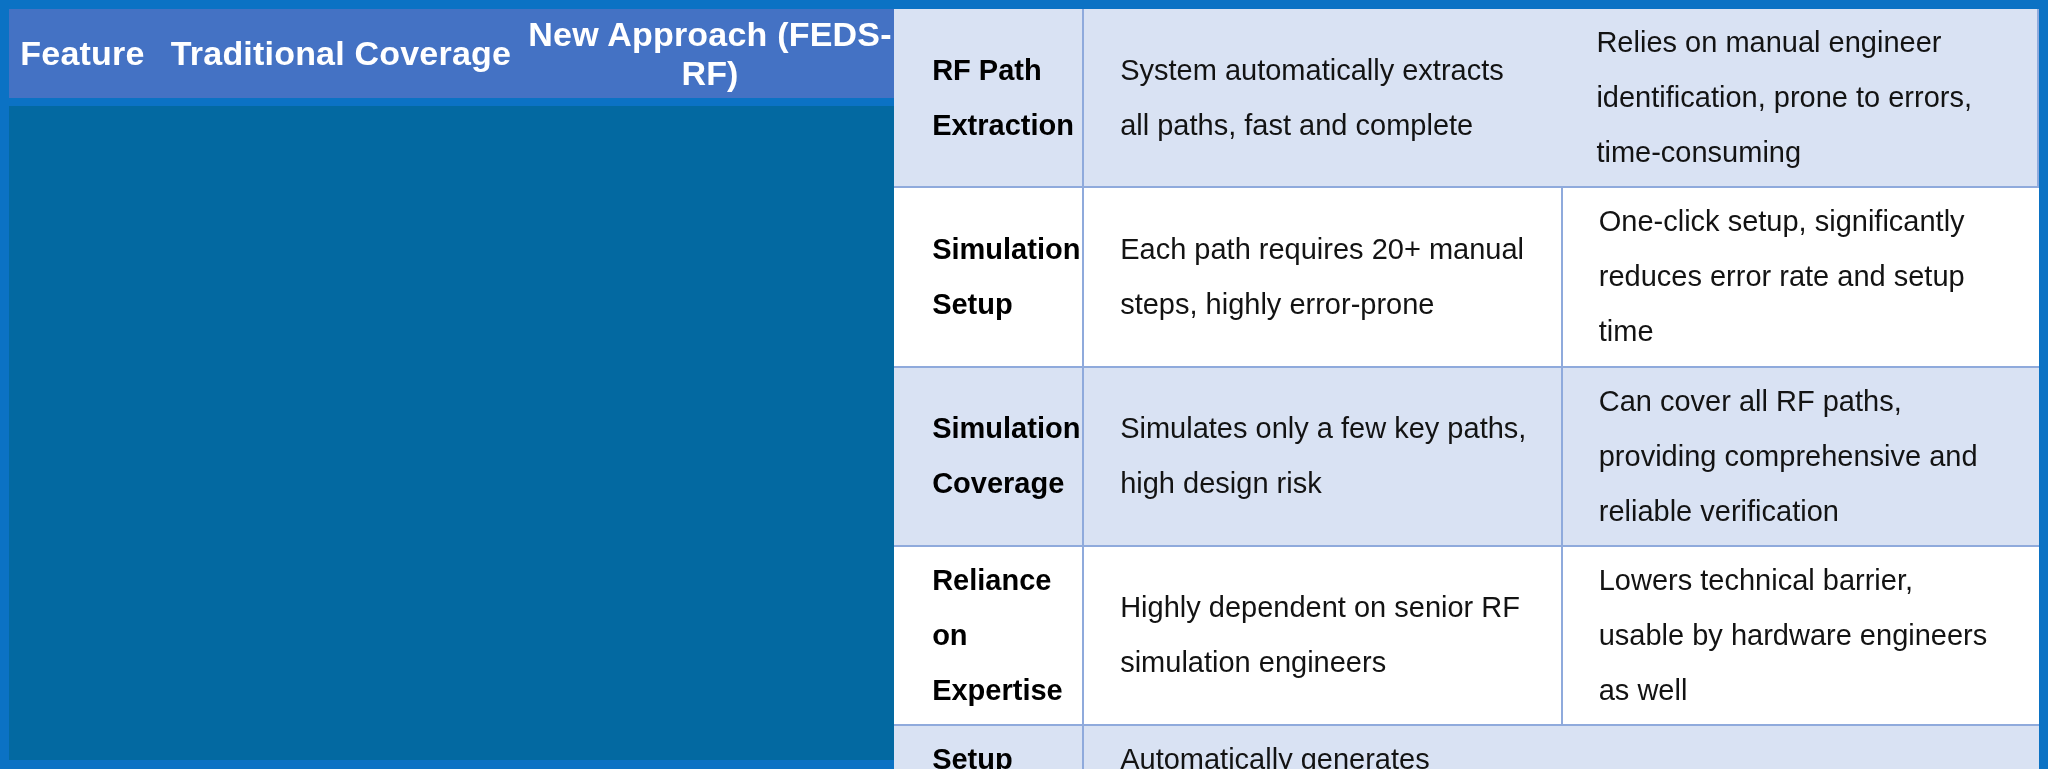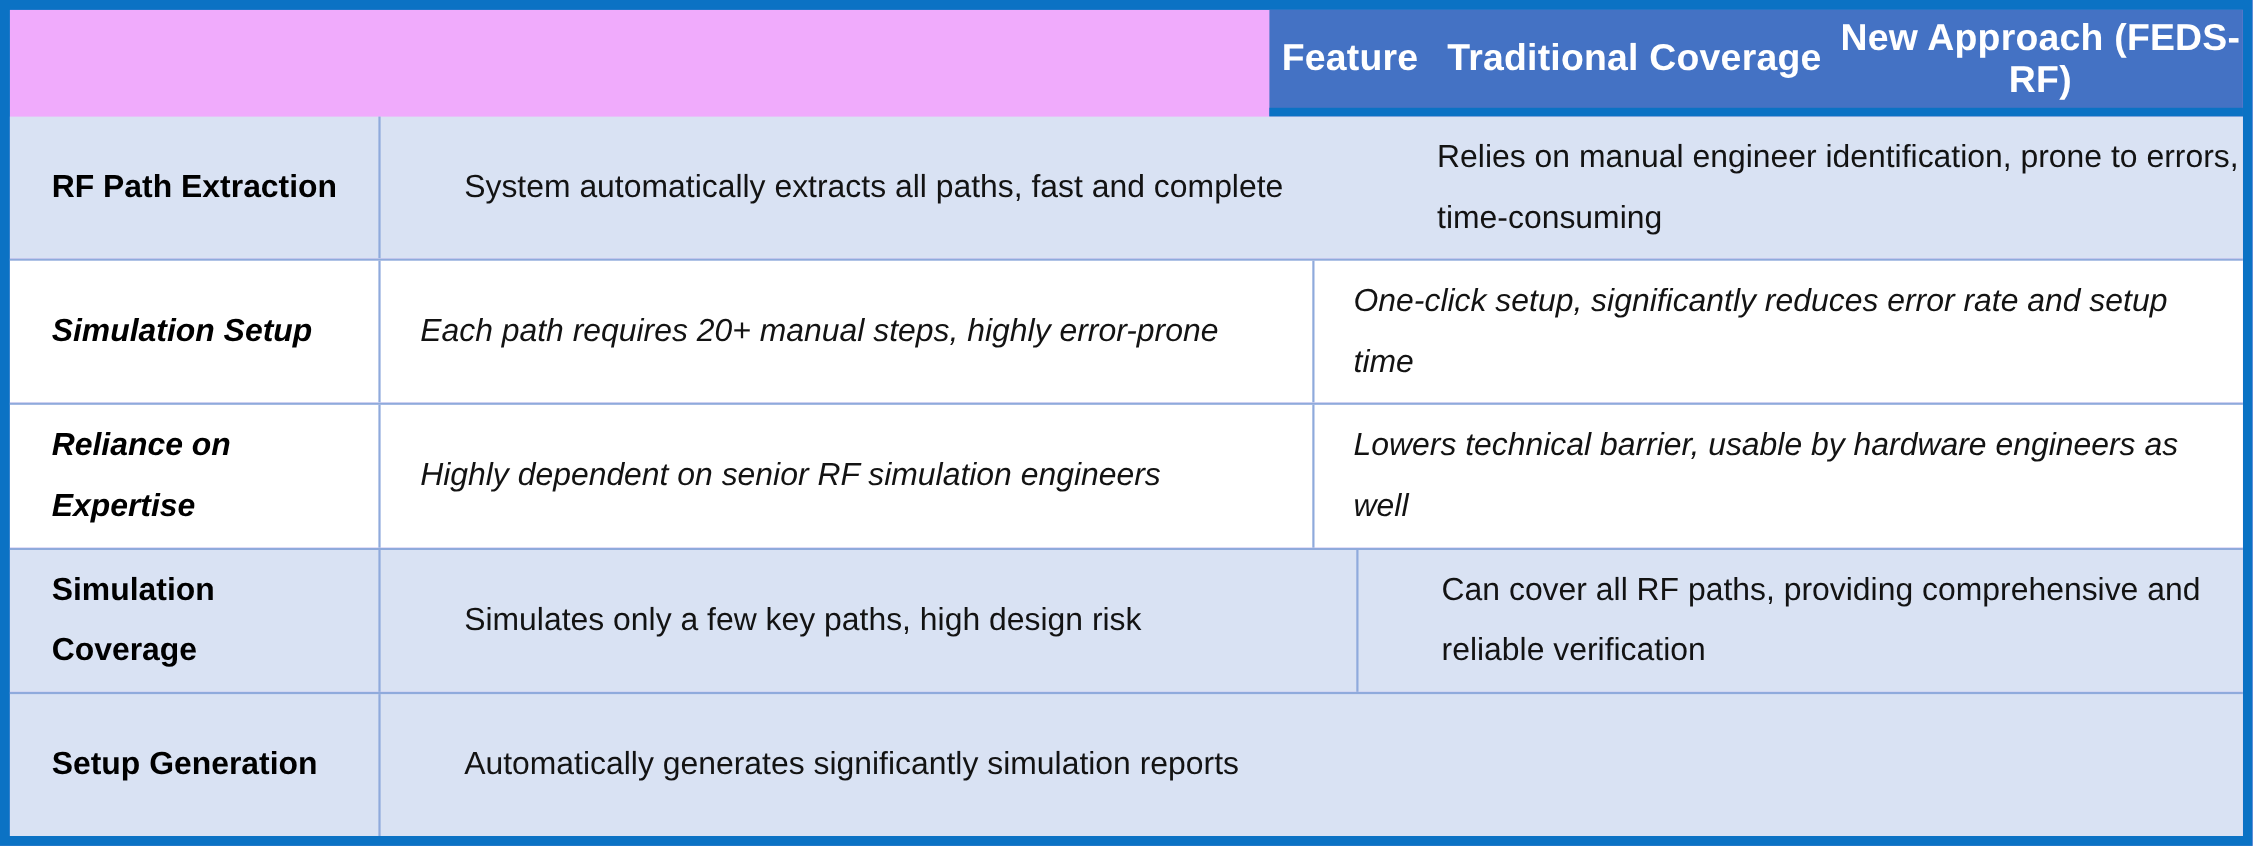--- a/index.html
+++ b/index.html
@@ -6,24 +6,23 @@
     margin: 0;
     padding: 0;
     background: #ffffff;
     font-family: "Liberation Sans", sans-serif;
   }
   .table-wrap {
     box-sizing: border-box;
     width: 2048px;
     height: 769px;
     border: 9px solid #0b72c4;
-    background: #f0abfc;
+    background: #0369a1;
     display: flex;
-    flex-direction: column;
-    align-items: flex-end;
+    flex-direction: row;
   }
   .header-row {
     box-sizing: border-box;
     height: 97px;
     flex: 0 0 auto;
     background: #4472c4;
     border-bottom: 8px solid #0b72c4;
     display: flex;
     align-items: center;
   }
@@ -41,22 +40,22 @@
     flex: 1 1 auto;
     display: flex;
     flex-direction: column;
   }
   .body-row {
     flex: 1 1 0;
     display: flex;
     align-items: stretch;
   }
   .body-row + .body-row { border-top: 2px solid #8faadc; }
-  .body-row.shade { background: #d9e2f3; gap: 40px; }
-  .body-row.plain { background: #ffffff; font-style: italic; }
+  .body-row.shade { background: #d9e2f3; }
+  .body-row.plain { background: #ffffff; }
   .body-cell {
     box-sizing: border-box;
     display: flex;
     align-items: center;
     font-size: 29px;
     line-height: 1.9;
     color: #131313;
   }
   .body-cell.col-feature {
     font-weight: 700;
@@ -85,30 +84,30 @@
     <div class="body-cell col-new">System automatically extracts all paths, fast and complete</div>
     <div class="body-cell col-traditional">Relies on manual engineer identification, prone to errors, time-consuming</div>
   </div>
 
   <div class="body-row plain">
     <div class="body-cell col-feature">Simulation Setup</div>
     <div class="body-cell col-traditional">Each path requires 20+ manual steps, highly error-prone</div>
     <div class="body-cell col-new">One-click setup, significantly reduces error rate and setup time</div>
   </div>
 
+  <div class="body-row shade">
+    <div class="body-cell col-feature">Simulation Coverage</div>
+    <div class="body-cell col-traditional">Simulates only a few key paths, high design risk</div>
+    <div class="body-cell col-new">Can cover all RF paths, providing comprehensive and reliable verification</div>
+  </div>
+
   <div class="body-row plain">
     <div class="body-cell col-feature">Reliance on Expertise</div>
     <div class="body-cell col-traditional">Highly dependent on senior RF simulation engineers</div>
     <div class="body-cell col-new">Lowers technical barrier, usable by hardware engineers as well</div>
-  </div>
-
-  <div class="body-row shade">
-    <div class="body-cell col-feature">Simulation Coverage</div>
-    <div class="body-cell col-traditional">Simulates only a few key paths, high design risk</div>
-    <div class="body-cell col-new">Can cover all RF paths, providing comprehensive and reliable verification</div>
   </div>
 
   <div class="body-row shade">
     <div class="body-cell col-feature">Setup Generation</div>
     <div class="body-cell col-new">Automatically generates significantly simulation reports</div>
   </div>
 </div>
 </div>
 
 </body></html>

